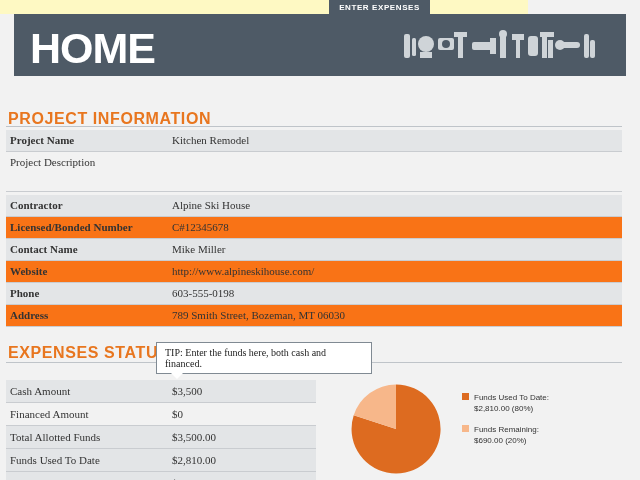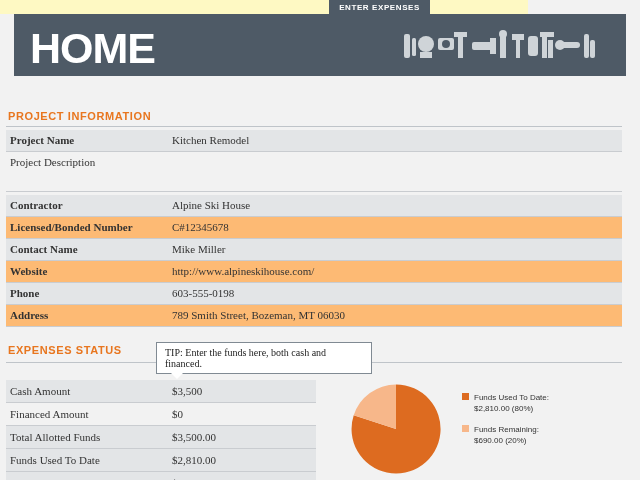--- a/index.html
+++ b/index.html
@@ -40,32 +40,32 @@
     font-size:13px;letter-spacing:1.2px;color:#ffffff;
     line-height:20px;
   }
   .tools-art{
     position:absolute;right:28px;top:14px;width:196px;height:36px;
   }
   
   .sect-head{
     position:absolute;
     font-family:"Liberation Sans", sans-serif;
-    font-size:11px;font-weight:bold;letter-spacing:.6px;
+    font-size:16px;font-weight:bold;letter-spacing:.6px;
     color:#e8761f;
   }
   .rule{
     position:absolute;height:1px;background:#bfc4c9;
   }
   
   .row{
     position:absolute;left:6px;width:616px;height:21px;
   }
   .row.shade{background:#e3e5e7;}
-  .row.white{background:#fdba74;}
+  .row.white{background:#f97316;}
   .row .lbl{
     position:absolute;left:4px;top:4px;
     font-family:"Liberation Serif", serif;font-size:11px;color:#333;font-weight:bold;
   }
   .row .val{
     position:absolute;left:166px;top:4px;
     font-family:"Liberation Serif", serif;font-size:11px;color:#333;
   }
   .rowline{position:absolute;left:6px;width:616px;height:1px;background:#c9ccd0;}
   .desc-row{

